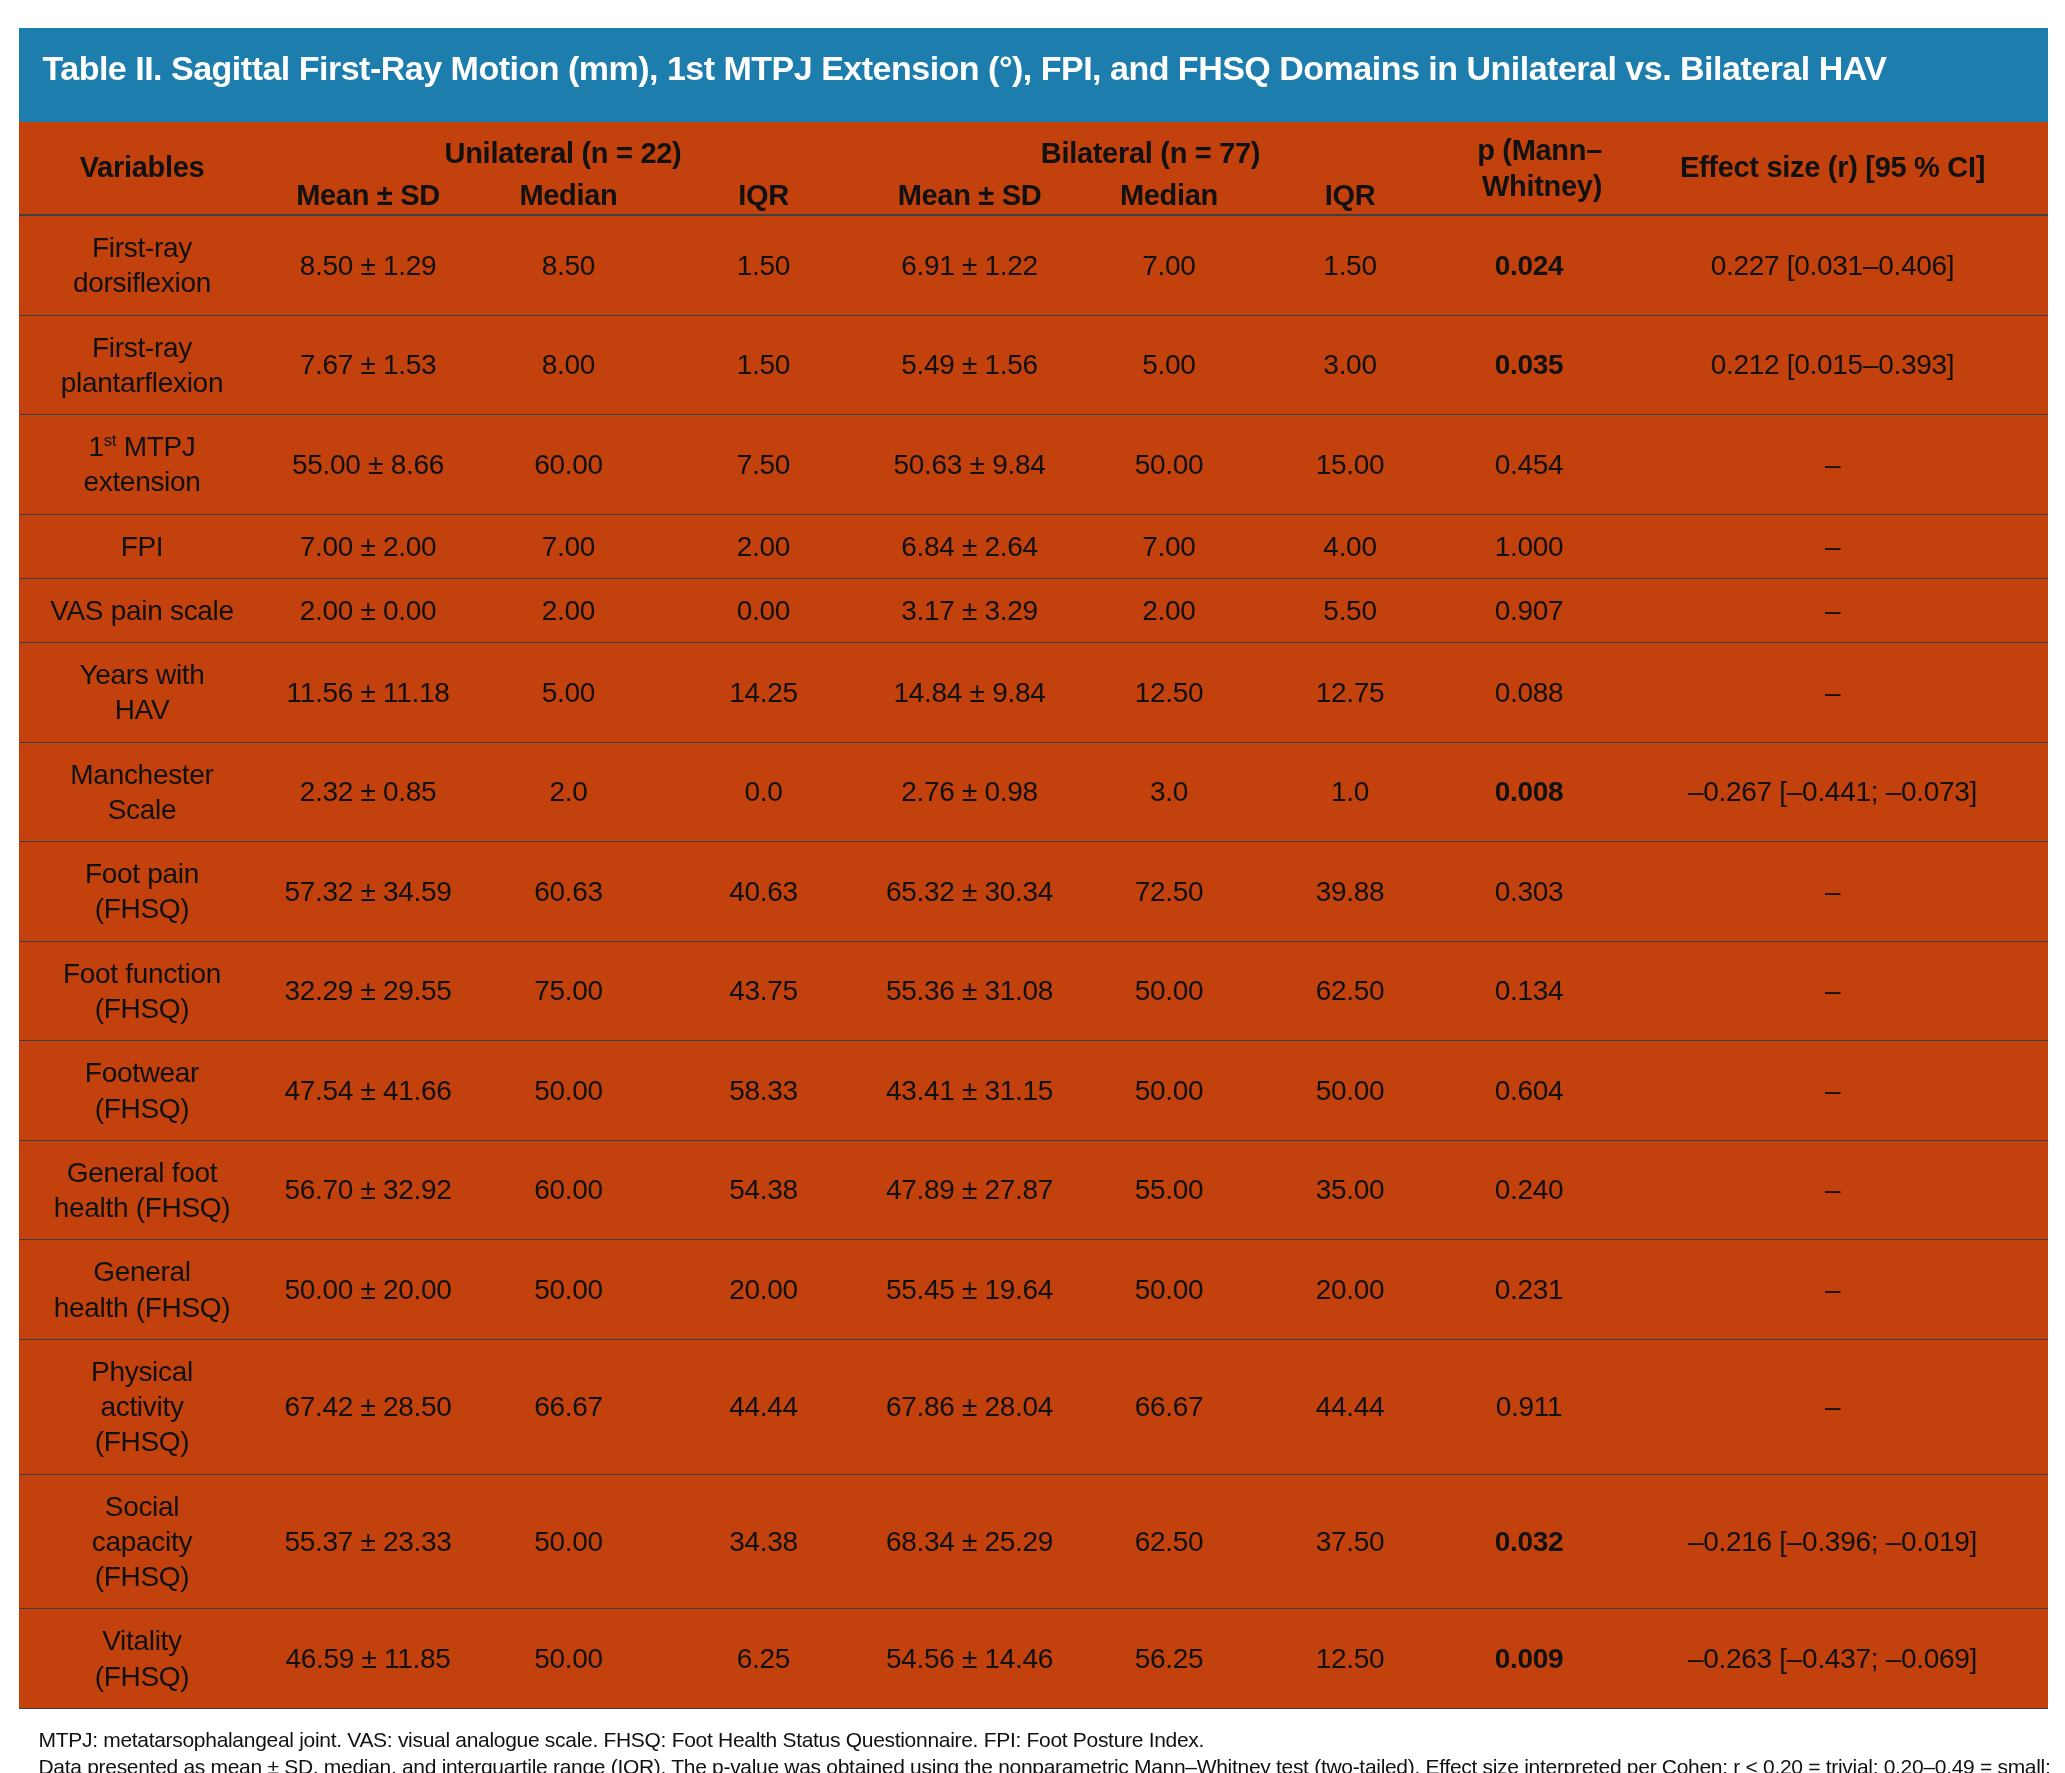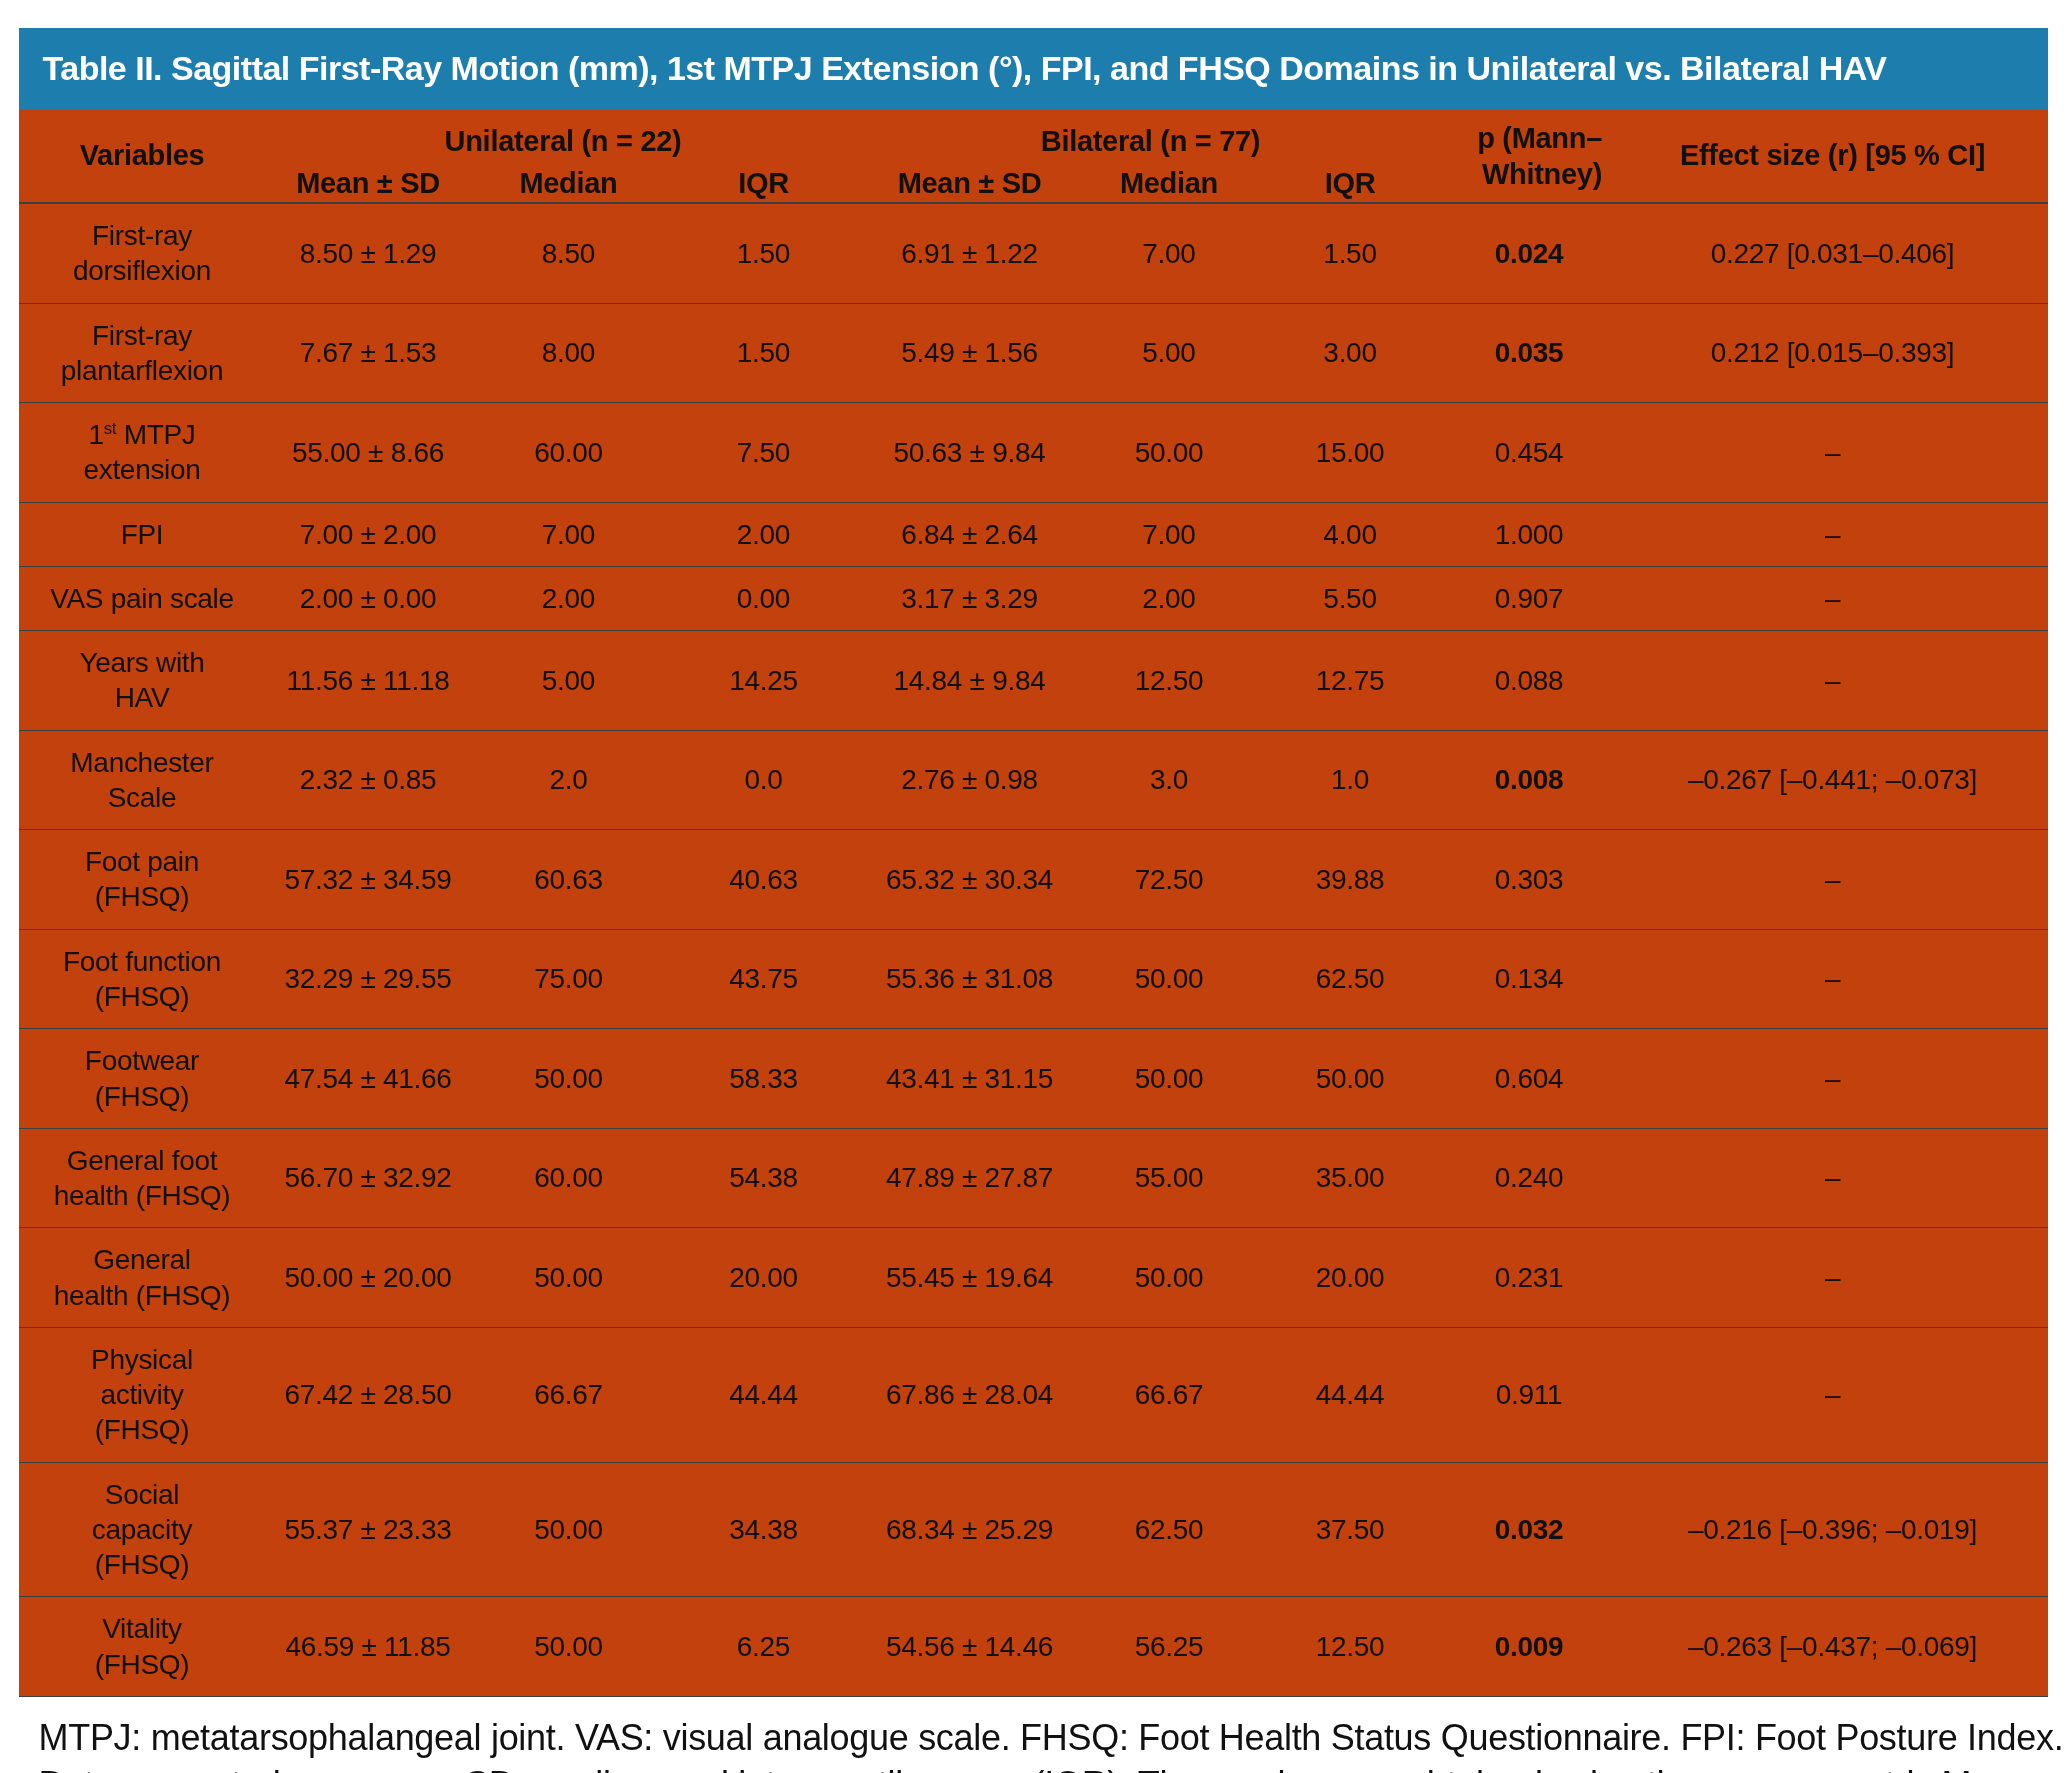--- a/index.html
+++ b/index.html
@@ -18,21 +18,21 @@
   .table-wrap {
     margin: 28px 18.5px 0 18.5px;
     width: 2029px;
   }
   .title-bar {
     background: #1d7ead;
     color: #ffffff;
     font-weight: bold;
     font-size: 34px;
     letter-spacing: -0.5px;
-    padding: 21px 24px 22px 24px;
+    padding: 21px 24px 34px 24px;
     box-sizing: border-box;
   }
   table.data-table {
     width: 2029px;
     border-collapse: collapse;
     table-layout: fixed;
     background: #c2410c;
   }
   th, td {
     font-size: 28px;
@@ -81,21 +81,21 @@
     font-size: 60%;
     vertical-align: super;
     line-height: 0;
   }
   .footnotes {
     margin: 16.6px 18.5px 0 20px;
     width: 2027px;
   }
   .footnotes p {
     margin: 0;
-    font-size: 36px;
+    font-size: 21px;
     letter-spacing: -0.3px;
     line-height: 1.32;
     color: #111111;
   }
 </style>
 </head>
 <body>
 
 <div class="table-wrap">
   <div class="title-bar">Table II. Sagittal First-Ray Motion (mm), 1st MTPJ Extension (°), FPI, and FHSQ Domains in Unilateral vs. Bilateral HAV</div>

